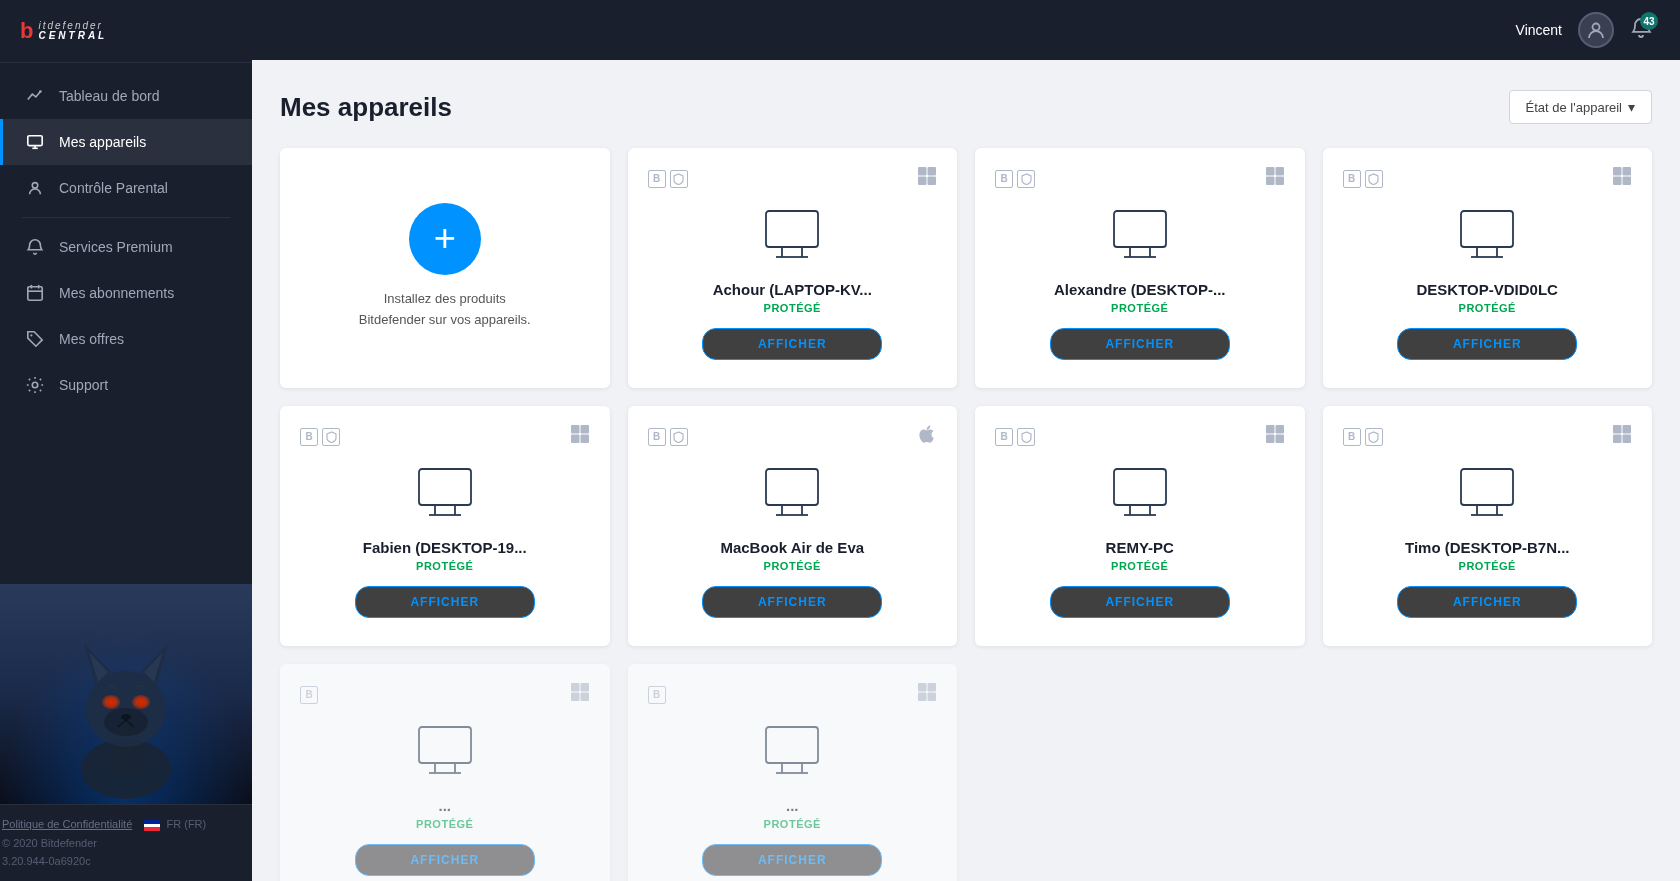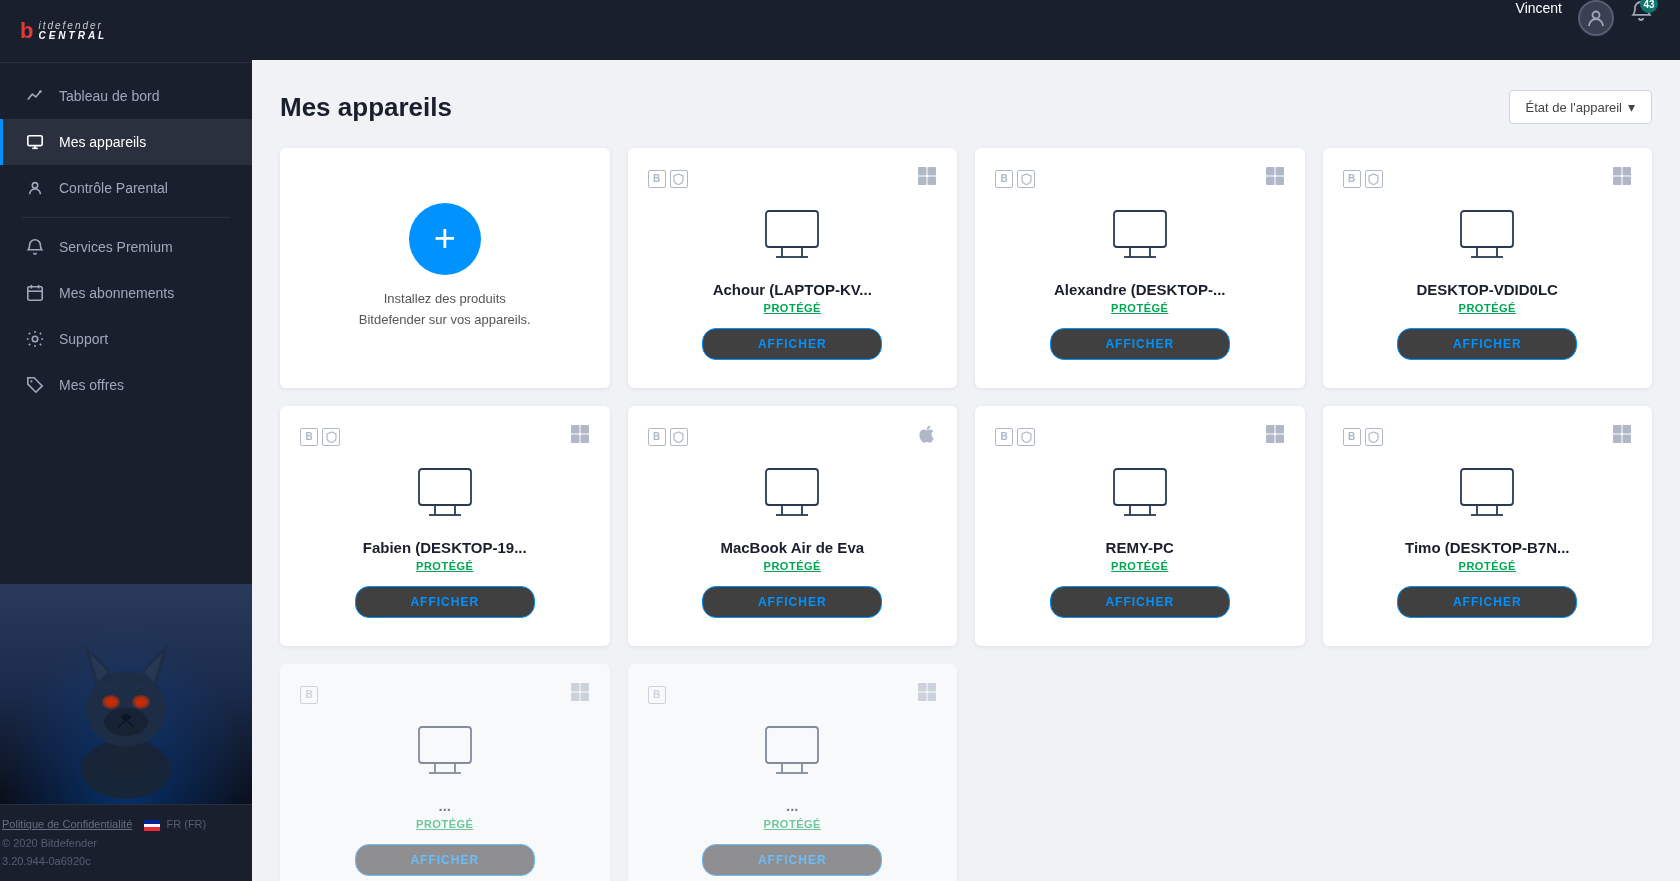--- a/index.html
+++ b/index.html
@@ -102,21 +102,21 @@
       display: flex;
       flex-direction: column;
       height: 881px;
       overflow: hidden;
     }
     
     #topbar {
       background: #1a1f2e;
       height: 60px;
       display: flex;
-      align-items: flex-start;
+      align-items: center;
       justify-content: flex-end;
       padding: 0 28px;
       gap: 16px;
       flex-shrink: 0;
     }
     .topbar-username {
       color: #ffffff;
       font-size: 14px;
       font-weight: 500;
     }
@@ -267,21 +267,20 @@
       overflow: hidden;
       text-overflow: ellipsis;
     }
     .device-status {
       font-size: 11px;
       font-weight: 700;
       color: #00a651;
       margin: 4px 0 14px 0;
       text-transform: uppercase;
       letter-spacing: 0.5px;
-      text-decoration: underline;
     }
     .afficher-btn {
       border: 1.5px solid #0092ff;
       color: #0092ff;
       background: #404040;
       border-radius: 14px;
       padding: 8px 28px;
       font-size: 12px;
       font-weight: 700;
       letter-spacing: 1px;
@@ -363,35 +362,35 @@
           <line x1="14" y1="1" x2="14" y2="5"></line>
           <line x1="2" y1="8" x2="18" y2="8"></line>
         </svg>
       </span>
       <span>Mes abonnements</span>
     </div>
 
     <div class="nav-item">
       <span class="nav-icon">
         <svg width="18" height="18" viewBox="0 0 20 20" fill="none" stroke="#a0a8b8" stroke-width="1.8">
+          <path d="M2 2h7l9 9-7 7-9-9V2z"></path>
+          <circle cx="6" cy="6" r="1.2" fill="#a0a8b8" stroke="none"></circle>
+        </svg>
+      </span>
+      <span>Mes offres</span>
+    </div>
+
+    <div class="nav-item">
+      <span class="nav-icon">
+        <svg width="18" height="18" viewBox="0 0 20 20" fill="none" stroke="#a0a8b8" stroke-width="1.8">
           <circle cx="10" cy="10" r="3"></circle>
           <path d="M10 1v2M10 17v2M1 10h2M17 10h2M3.2 3.2l1.4 1.4M15.4 15.4l1.4 1.4M3.2 16.8l1.4-1.4M15.4 4.6l1.4-1.4"></path>
         </svg>
       </span>
       <span>Support</span>
-    </div>
-
-    <div class="nav-item">
-      <span class="nav-icon">
-        <svg width="18" height="18" viewBox="0 0 20 20" fill="none" stroke="#a0a8b8" stroke-width="1.8">
-          <path d="M2 2h7l9 9-7 7-9-9V2z"></path>
-          <circle cx="6" cy="6" r="1.2" fill="#a0a8b8" stroke="none"></circle>
-        </svg>
-      </span>
-      <span>Mes offres</span>
     </div>
   </nav>
 
   <div class="sidebar-wolf">
     <div class="wolf-glow"></div>
     <svg width="160" height="190" viewBox="0 0 160 190" style="position:relative;z-index:1;">
 
       <defs>
         <radialGradient id="eyeGlow" cx="50%" cy="50%" r="50%">
           <stop offset="0%" stop-color="#ff6600" stop-opacity="1"></stop>

